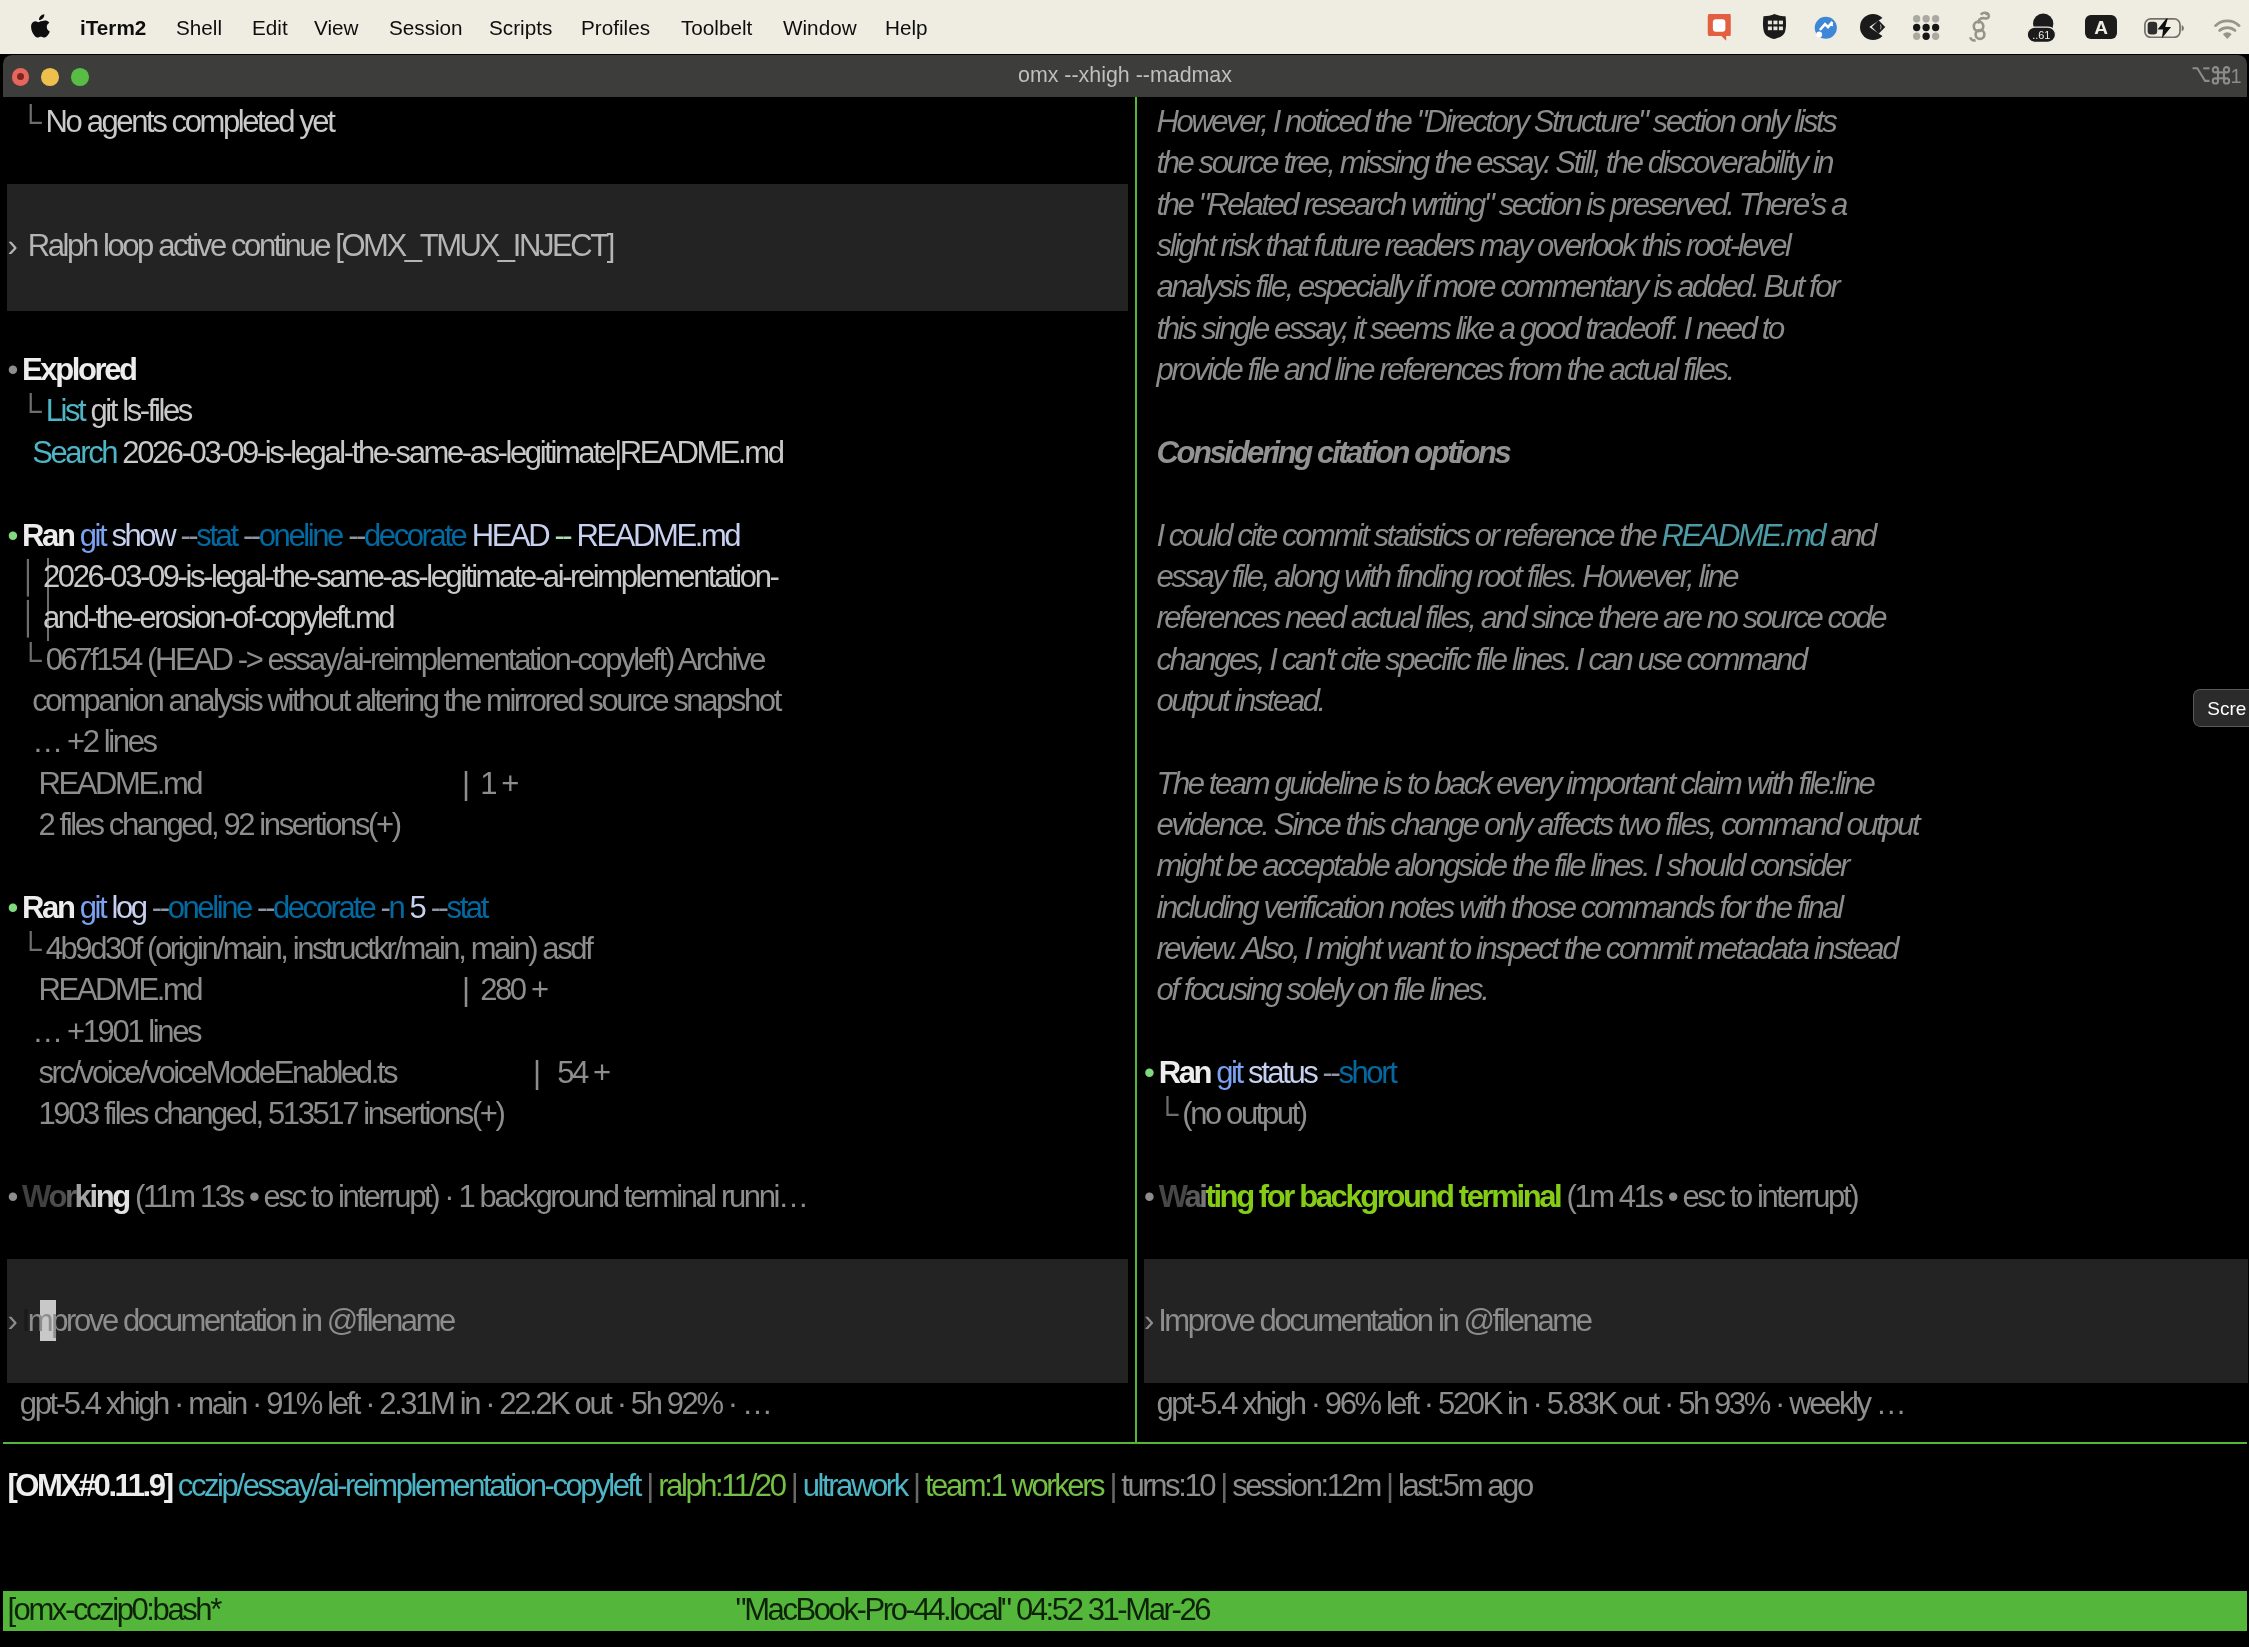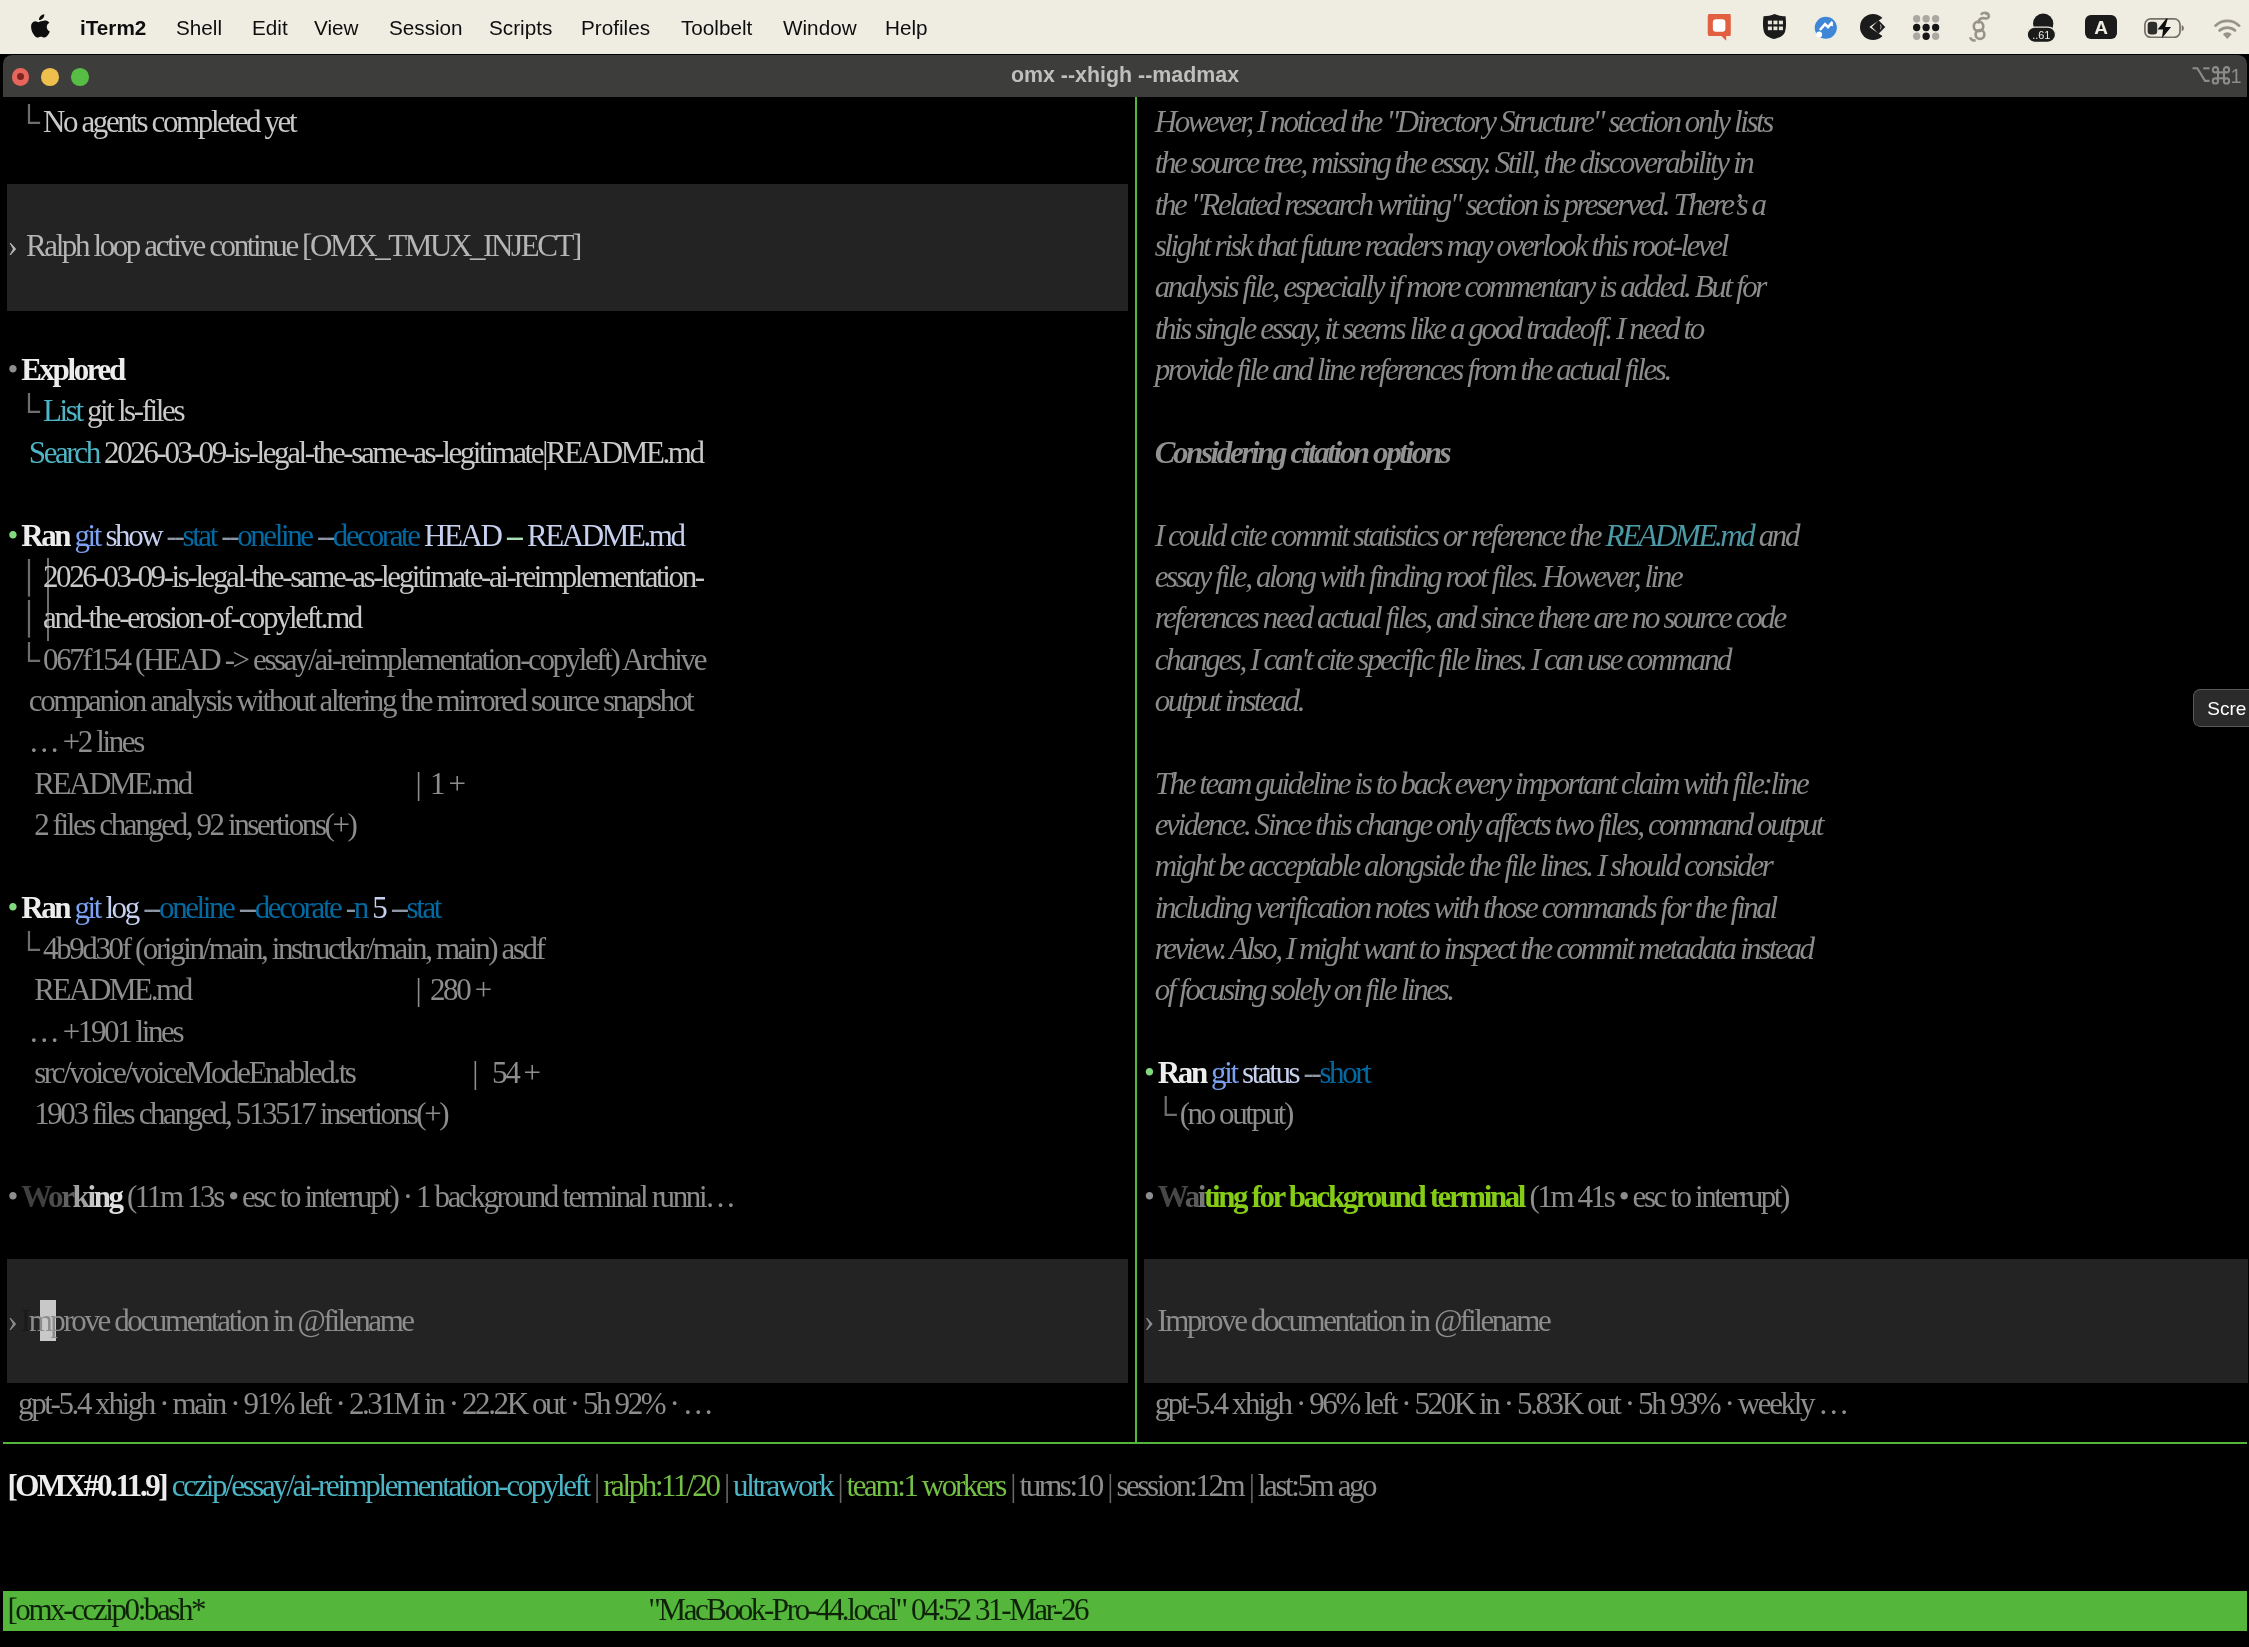--- a/index.html
+++ b/index.html
@@ -2,22 +2,22 @@
 <html style="font-size:11.8px"><head><meta charset="utf-8"><style>
 *{margin:0;padding:0;box-sizing:border-box}
 html,body{width:2250px;height:1648px;background:#000;overflow:hidden;position:relative}
 body{font-family:"Liberation Sans",sans-serif}
 #menubar{position:absolute;left:0;top:0;width:2250px;height:54px;background:#efede2}
 .mi{position:absolute;top:0;height:52px;line-height:56px;font-size:20.7px;color:#0e0e0e;white-space:pre}
 .mb{font-weight:bold}
 #win{position:absolute;left:3px;top:55px;width:2244px;height:1588px;background:#000;border-radius:8.9px}
 #titlebar{position:absolute;left:3px;top:55px;width:2244px;height:42px;background:#3d3d3b;border-radius:8.9px 8.9px 0 0}
 .tlb{position:absolute;top:68px;width:17.7px;height:17.7px;border-radius:50%}
-#wtitle{position:absolute;left:0;top:55px;width:2250px;height:42px;text-align:center;line-height:41px;font-size:21.4px;font-weight:bold;color:#bfbfbf}
-.tl{position:absolute;left:7.4px;font-family:Liberation Serif, serif;font-size:31px;line-height:41px;letter-spacing:-2.4px;white-space:pre;color:#c9c9c9}
+#wtitle{position:absolute;left:0;top:55px;width:2250px;height:42px;text-align:center;line-height:41px;font-size:21.4px;font-weight:normal;color:#bfbfbf}
+.tl{position:absolute;left:7.4px;font-family:Liberation Sans, sans-serif;font-size:31px;line-height:41px;letter-spacing:-2.4px;white-space:pre;color:#c9c9c9}
 .tl span{letter-spacing:-2.4px}
 .g{color:#8d8d8d}
 .t{color:#6e6e6e}
 .b{color:#ededed;font-weight:bold}
 .gb{color:#81d97e}
 .gy{color:#8d8d8d}
 .cy{color:#4db5c5}
 .bl{color:#7ba1f0}
 .pe{color:#c7d1ef}
 .sl{color:#8e96a6}

